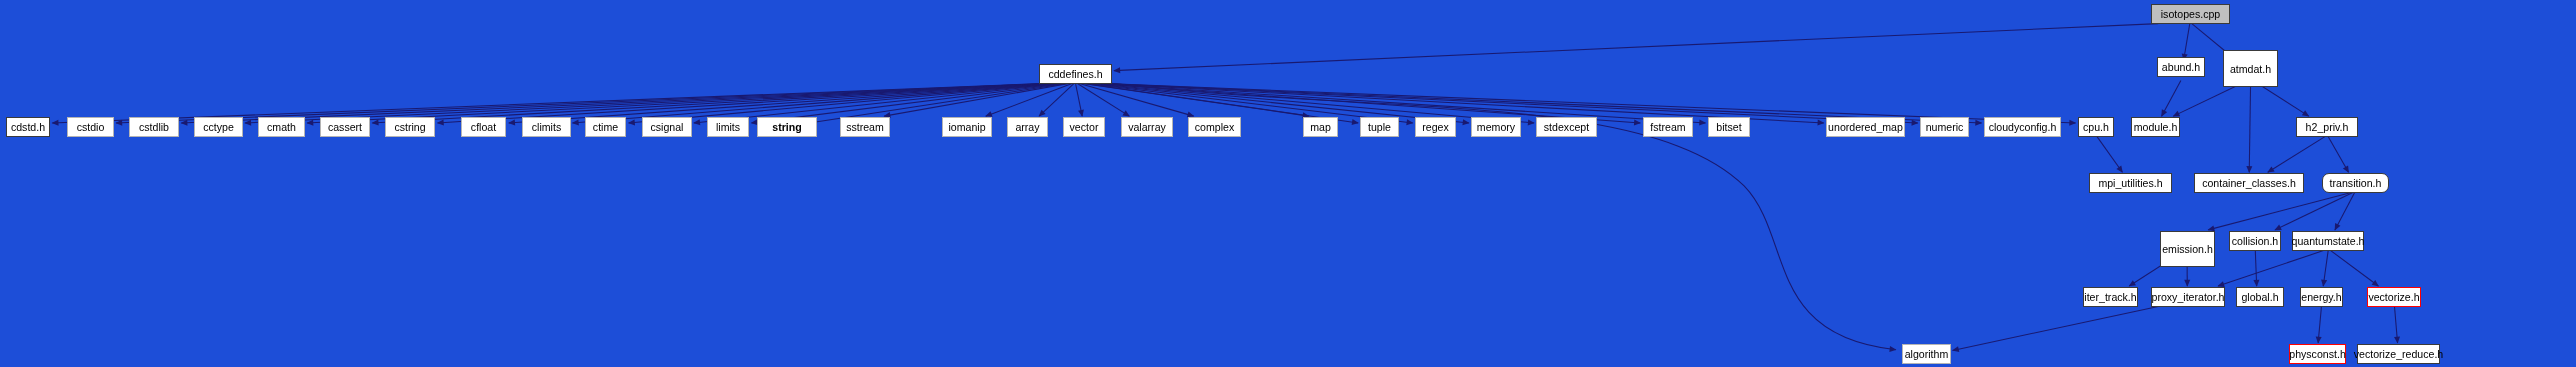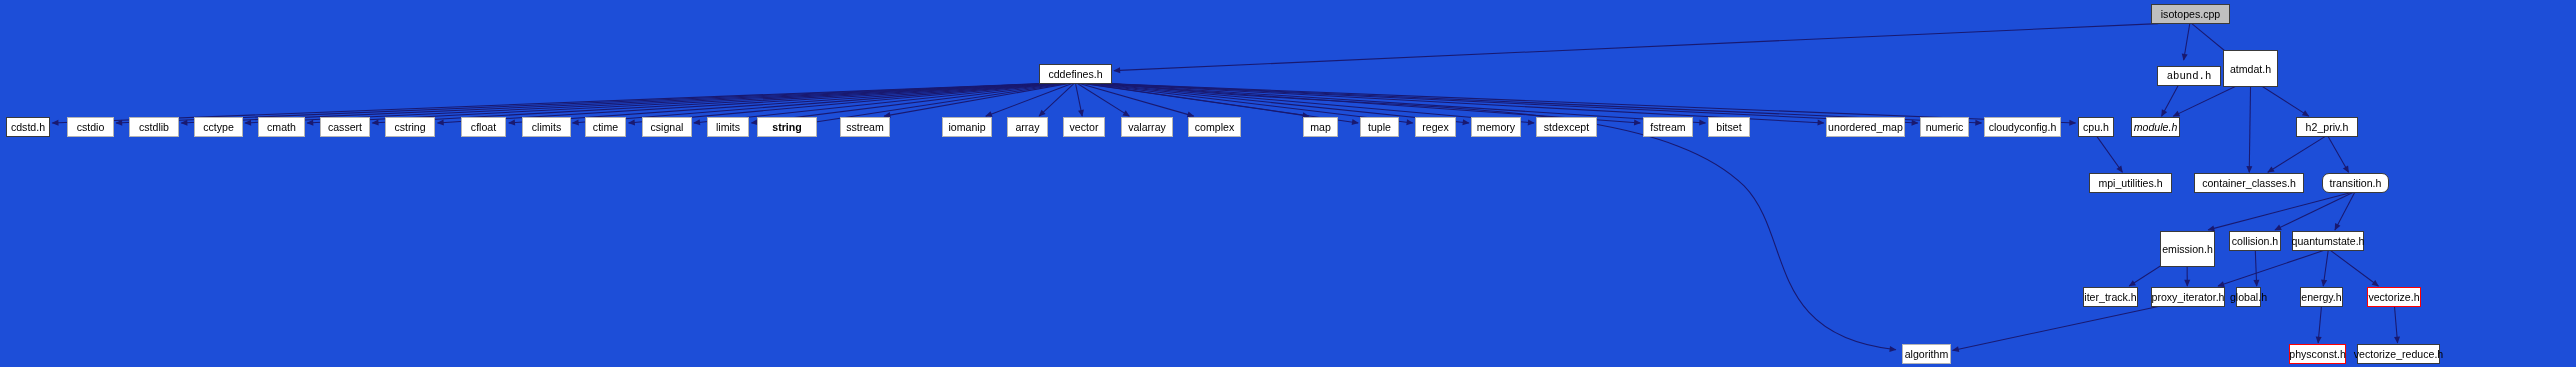--- a/index.html
+++ b/index.html
@@ -73,21 +73,21 @@
       <line x1="2974.075" y1="330" x2="2975.89375" y2="377" stroke="#191970" stroke-width="1.4" marker-end="url(#ah)"></line>
       <line x1="3064.92" y1="330" x2="2925" y2="377" stroke="#191970" stroke-width="1.4" marker-end="url(#ah)"></line>
       <line x1="3070.23" y1="330" x2="3063.6825" y2="377" stroke="#191970" stroke-width="1.4" marker-end="url(#ah)"></line>
       <line x1="3073.11" y1="330" x2="3136.4025" y2="377" stroke="#191970" stroke-width="1.4" marker-end="url(#ah)"></line>
       <line x1="3061.32" y1="404" x2="3056.955" y2="452" stroke="#191970" stroke-width="1.4" marker-end="url(#ah)"></line>
       <line x1="3157.665" y1="404" x2="3161.66625" y2="452" stroke="#191970" stroke-width="1.4" marker-end="url(#ah)"></line>
       <line x1="2846" y1="404" x2="2575" y2="462" stroke="#191970" stroke-width="1.4" marker-end="url(#ah)"></line>
     </svg>
 <div class="node main" style="left: 2151px; top: 3.8px; width: 79px; height: 20px;">isotopes.cpp</div>
     <div class="node doc" style="left: 1039px; top: 64px; width: 73px; height: 20px;">cddefines.h</div>
-    <div class="node doc" style="left: 2157px; top: 66px; width: 64px; height: 20px; font-family: Liberation Mono, monospace;">abund.h</div>
+    <div class="node doc" style="left: 2157px; top: 57px; width: 48px; height: 20px;">abund.h</div>
     <div class="node doc" style="left: 2223px; top: 50px; width: 55px; height: 37px;">atmdat.h</div>
     <div class="node doc" style="left: 6px; top: 117px; width: 44px; height: 20px;">cdstd.h</div>
     <div class="node std" style="left: 67px; top: 117px; width: 47px; height: 20px;">cstdio</div>
     <div class="node std" style="left: 129px; top: 117px; width: 50px; height: 20px;">cstdlib</div>
     <div class="node std" style="left: 194px; top: 117px; width: 49px; height: 20px;">cctype</div>
     <div class="node std" style="left: 258px; top: 117px; width: 47px; height: 20px;">cmath</div>
     <div class="node std" style="left: 320px; top: 117px; width: 50px; height: 20px;">cassert</div>
     <div class="node std" style="left: 385px; top: 117px; width: 50px; height: 20px;">cstring</div>
     <div class="node std" style="left: 461px; top: 117px; width: 45px; height: 20px;">cfloat</div>
     <div class="node std" style="left: 522px; top: 117px; width: 49px; height: 20px;">climits</div>
@@ -105,30 +105,30 @@
     <div class="node std" style="left: 1360px; top: 117px; width: 39px; height: 20px;">tuple</div>
     <div class="node std" style="left: 1415px; top: 117px; width: 41px; height: 20px; text-align: center;">regex</div>
     <div class="node std" style="left: 1471px; top: 117px; width: 50px; height: 20px;">memory</div>
     <div class="node std" style="left: 1536px; top: 117px; width: 61px; height: 20px;">stdexcept</div>
     <div class="node std" style="left: 1643px; top: 117px; width: 50px; height: 20px;">fstream</div>
     <div class="node std" style="left: 1708px; top: 117px; width: 42px; height: 20px;">bitset</div>
     <div class="node std" style="left: 1826px; top: 117px; width: 79px; height: 20px;">unordered_map</div>
     <div class="node std" style="left: 1920px; top: 117px; width: 49px; height: 20px;">numeric</div>
     <div class="node std" style="left: 1984px; top: 117px; width: 77px; height: 20px;">cloudyconfig.h</div>
     <div class="node doc" style="left: 2078px; top: 117px; width: 36px; height: 20px;">cpu.h</div>
-    <div class="node doc" style="left: 2131px; top: 117px; width: 49px; height: 20px; font-style: italic;">module.h</div>
+    <div class="node doc" style="left: 2131px; top: 117px; width: 49px; height: 20px;">module.h</div>
     <div class="node doc" style="left: 2296px; top: 117px; width: 62px; height: 20px;">h2_priv.h</div>
     <div class="node doc" style="left: 2089px; top: 173px; width: 83px; height: 20px;">mpi_utilities.h</div>
     <div class="node doc" style="left: 2194px; top: 173px; width: 110px; height: 20px;">container_classes.h</div>
     <div class="node doc" style="left: 2322px; top: 173px; width: 67px; height: 20px; border-radius: 7px;">transition.h</div>
     <div class="node doc" style="left: 2160px; top: 231px; width: 55px; height: 36px;">emission.h</div>
     <div class="node doc" style="left: 2229px; top: 231px; width: 52px; height: 20px;">collision.h</div>
     <div class="node doc" style="left: 2292px; top: 231px; width: 72px; height: 20px;">quantumstate.h</div>
     <div class="node doc" style="left: 2083px; top: 287px; width: 55px; height: 20px;">iter_track.h</div>
     <div class="node doc" style="left: 2151px; top: 287px; width: 74px; height: 20px;">proxy_iterator.h</div>
-    <div class="node doc" style="left: 2236px; top: 287px; width: 25px; height: 20px;">global.h</div>
+    <div class="node doc" style="left: 2236px; top: 287px; width: 48px; height: 20px;">global.h</div>
     <div class="node doc" style="left: 2300px; top: 287px; width: 43px; height: 20px;">energy.h</div>
     <div class="node red" style="left: 2367px; top: 287px; width: 54px; height: 20px;">vectorize.h</div>
     <div class="node std" style="left: 1902px; top: 344px; width: 49px; height: 20px;">algorithm</div>
     <div class="node red" style="left: 2289px; top: 344px; width: 57px; height: 20px;">physconst.h</div>
     <div class="node doc" style="left: 2357px; top: 344px; width: 83px; height: 20px;">vectorize_reduce.h</div>
   </div>
 
 
 </body></html>

